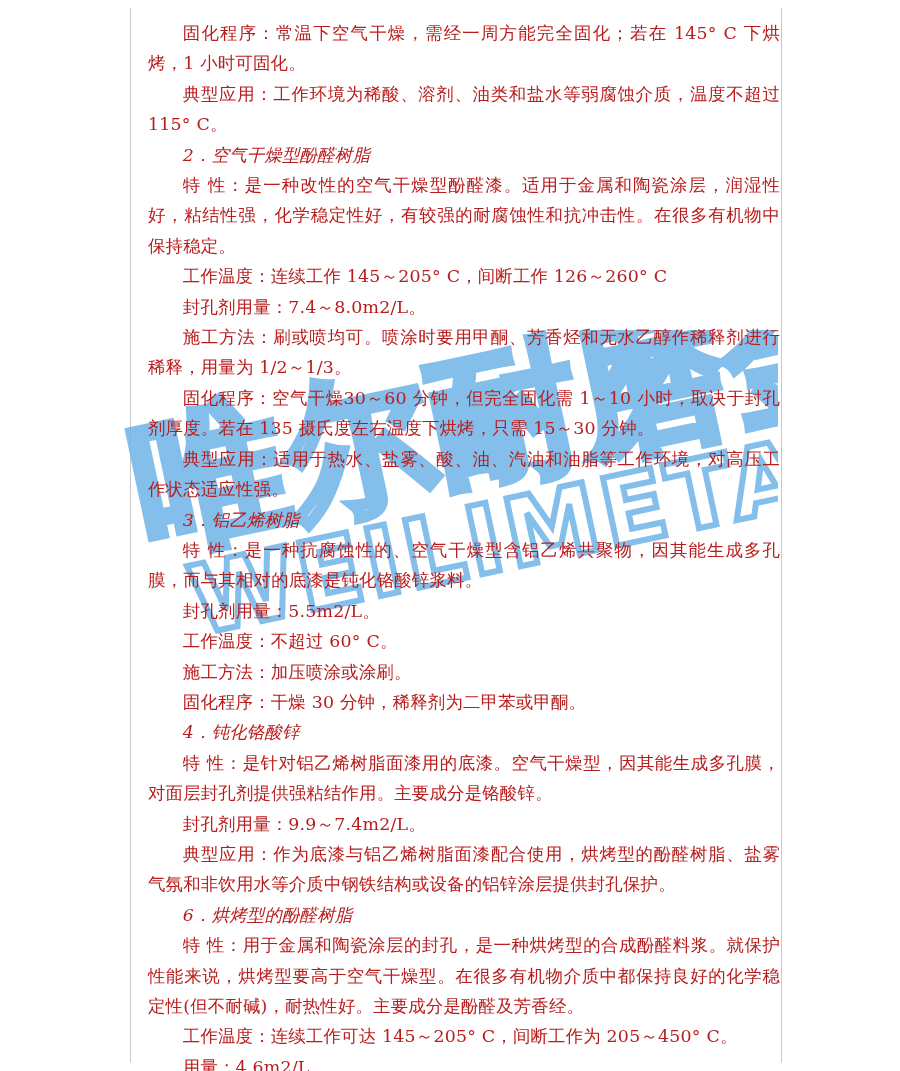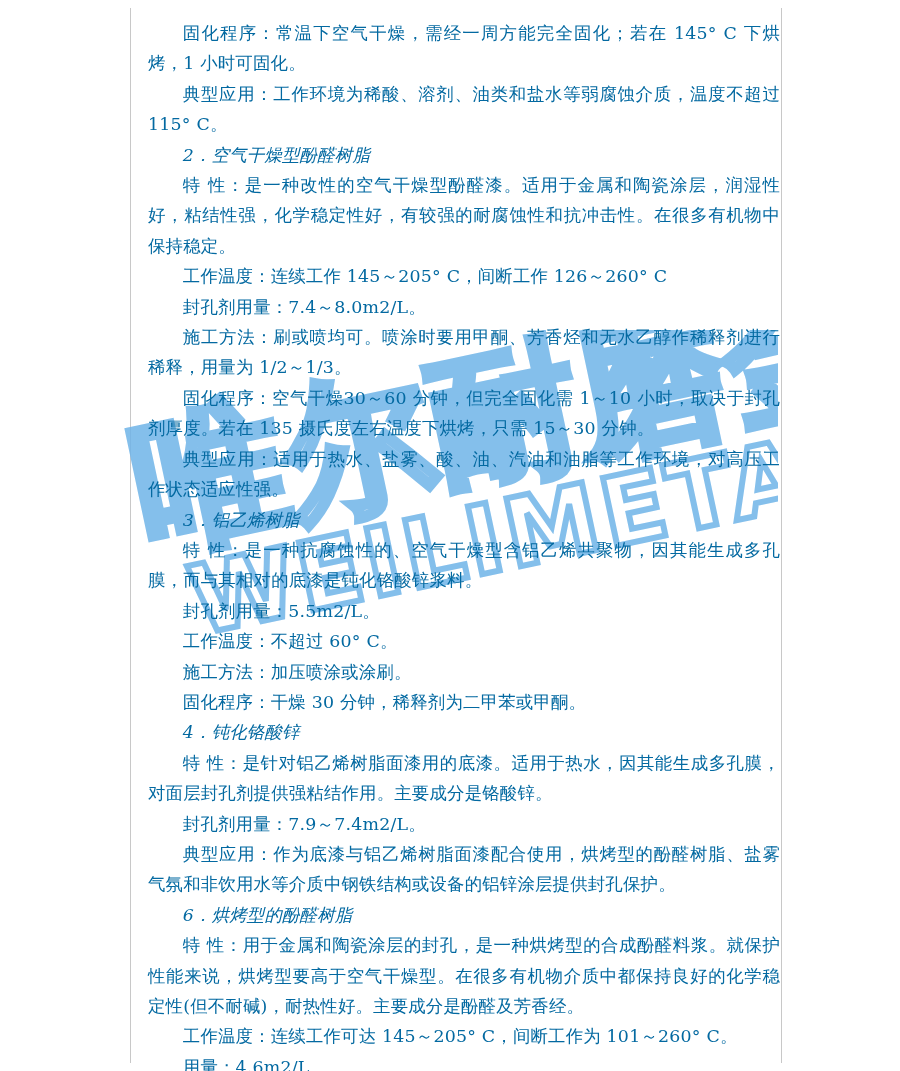--- a/index.html
+++ b/index.html
@@ -47,21 +47,21 @@
   .content {
     position: relative;
     z-index: 3;
     padding: 18px 120px 0 148px;
     box-sizing: border-box;
   }
   p.para {
     margin: 0 0 0 0;
     font-size: 17.4px;
     line-height: 30.4px;
-    color: #0369a1;
+    color: #b91c1c;
     text-align: justify;
     text-justify: inter-ideograph;
     letter-spacing: 0.2px;
   }
   p.indent {
     text-indent: 2em;
   }
   p.num {
     text-indent: 2em;
     font-style: italic;
@@ -93,23 +93,23 @@
     <p class="para indent">施工方法：刷或喷均可。喷涂时要用甲酮、芳香烃和无水乙醇作稀释剂进行稀释，用量为 1/2～1/3。</p>
     <p class="para indent">固化程序：空气干燥30～60 分钟，但完全固化需 1～10 小时，取决于封孔剂厚度。若在 135 摄氏度左右温度下烘烤，只需 15～30 分钟。</p>
     <p class="para indent">典型应用：适用于热水、盐雾、酸、油、汽油和油脂等工作环境，对高压工作状态适应性强。</p>
     <p class="para num">3．铝乙烯树脂</p>
     <p class="para indent">特 性：是一种抗腐蚀性的、空气干燥型含铝乙烯共聚物，因其能生成多孔膜，而与其相对的底漆是钝化铬酸锌浆料。</p>
     <p class="para indent">封孔剂用量：5.5m2/L。</p>
     <p class="para indent">工作温度：不超过 60° C。</p>
     <p class="para indent">施工方法：加压喷涂或涂刷。</p>
     <p class="para indent">固化程序：干燥 30 分钟，稀释剂为二甲苯或甲酮。</p>
     <p class="para num">4．钝化铬酸锌</p>
-    <p class="para indent">特 性：是针对铝乙烯树脂面漆用的底漆。适用于热水，因其能生成多孔膜，对面层封孔剂提供强粘结作用。主要成分是铬酸锌。</p>
-    <p class="para indent">封孔剂用量：7.9～7.4m2/L。</p>
+    <p class="para indent">特 性：是针对铝乙烯树脂面漆用的底漆。空气干燥型，因其能生成多孔膜，对面层封孔剂提供强粘结作用。主要成分是铬酸锌。</p>
+    <p class="para indent">封孔剂用量：9.9～7.4m2/L。</p>
     <p class="para indent">典型应用：作为底漆与铝乙烯树脂面漆配合使用，烘烤型的酚醛树脂、盐雾气氛和非饮用水等介质中钢铁结构或设备的铝锌涂层提供封孔保护。</p>
     <p class="para num">6．烘烤型的酚醛树脂</p>
     <p class="para indent">特 性：用于金属和陶瓷涂层的封孔，是一种烘烤型的合成酚醛料浆。就保护性能来说，烘烤型要高于空气干燥型。在很多有机物介质中都保持良好的化学稳定性(但不耐碱)，耐热性好。主要成分是酚醛及芳香经。</p>
-    <p class="para indent">工作温度：连续工作可达 145～205° C，间断工作为 101～260° C。</p>
+    <p class="para indent">工作温度：连续工作可达 145～205° C，间断工作为 205～450° C。</p>
     <p class="para indent">用量：4.6m2/L。</p>
 
   </div>
 
 </div>
 
 </body></html>

